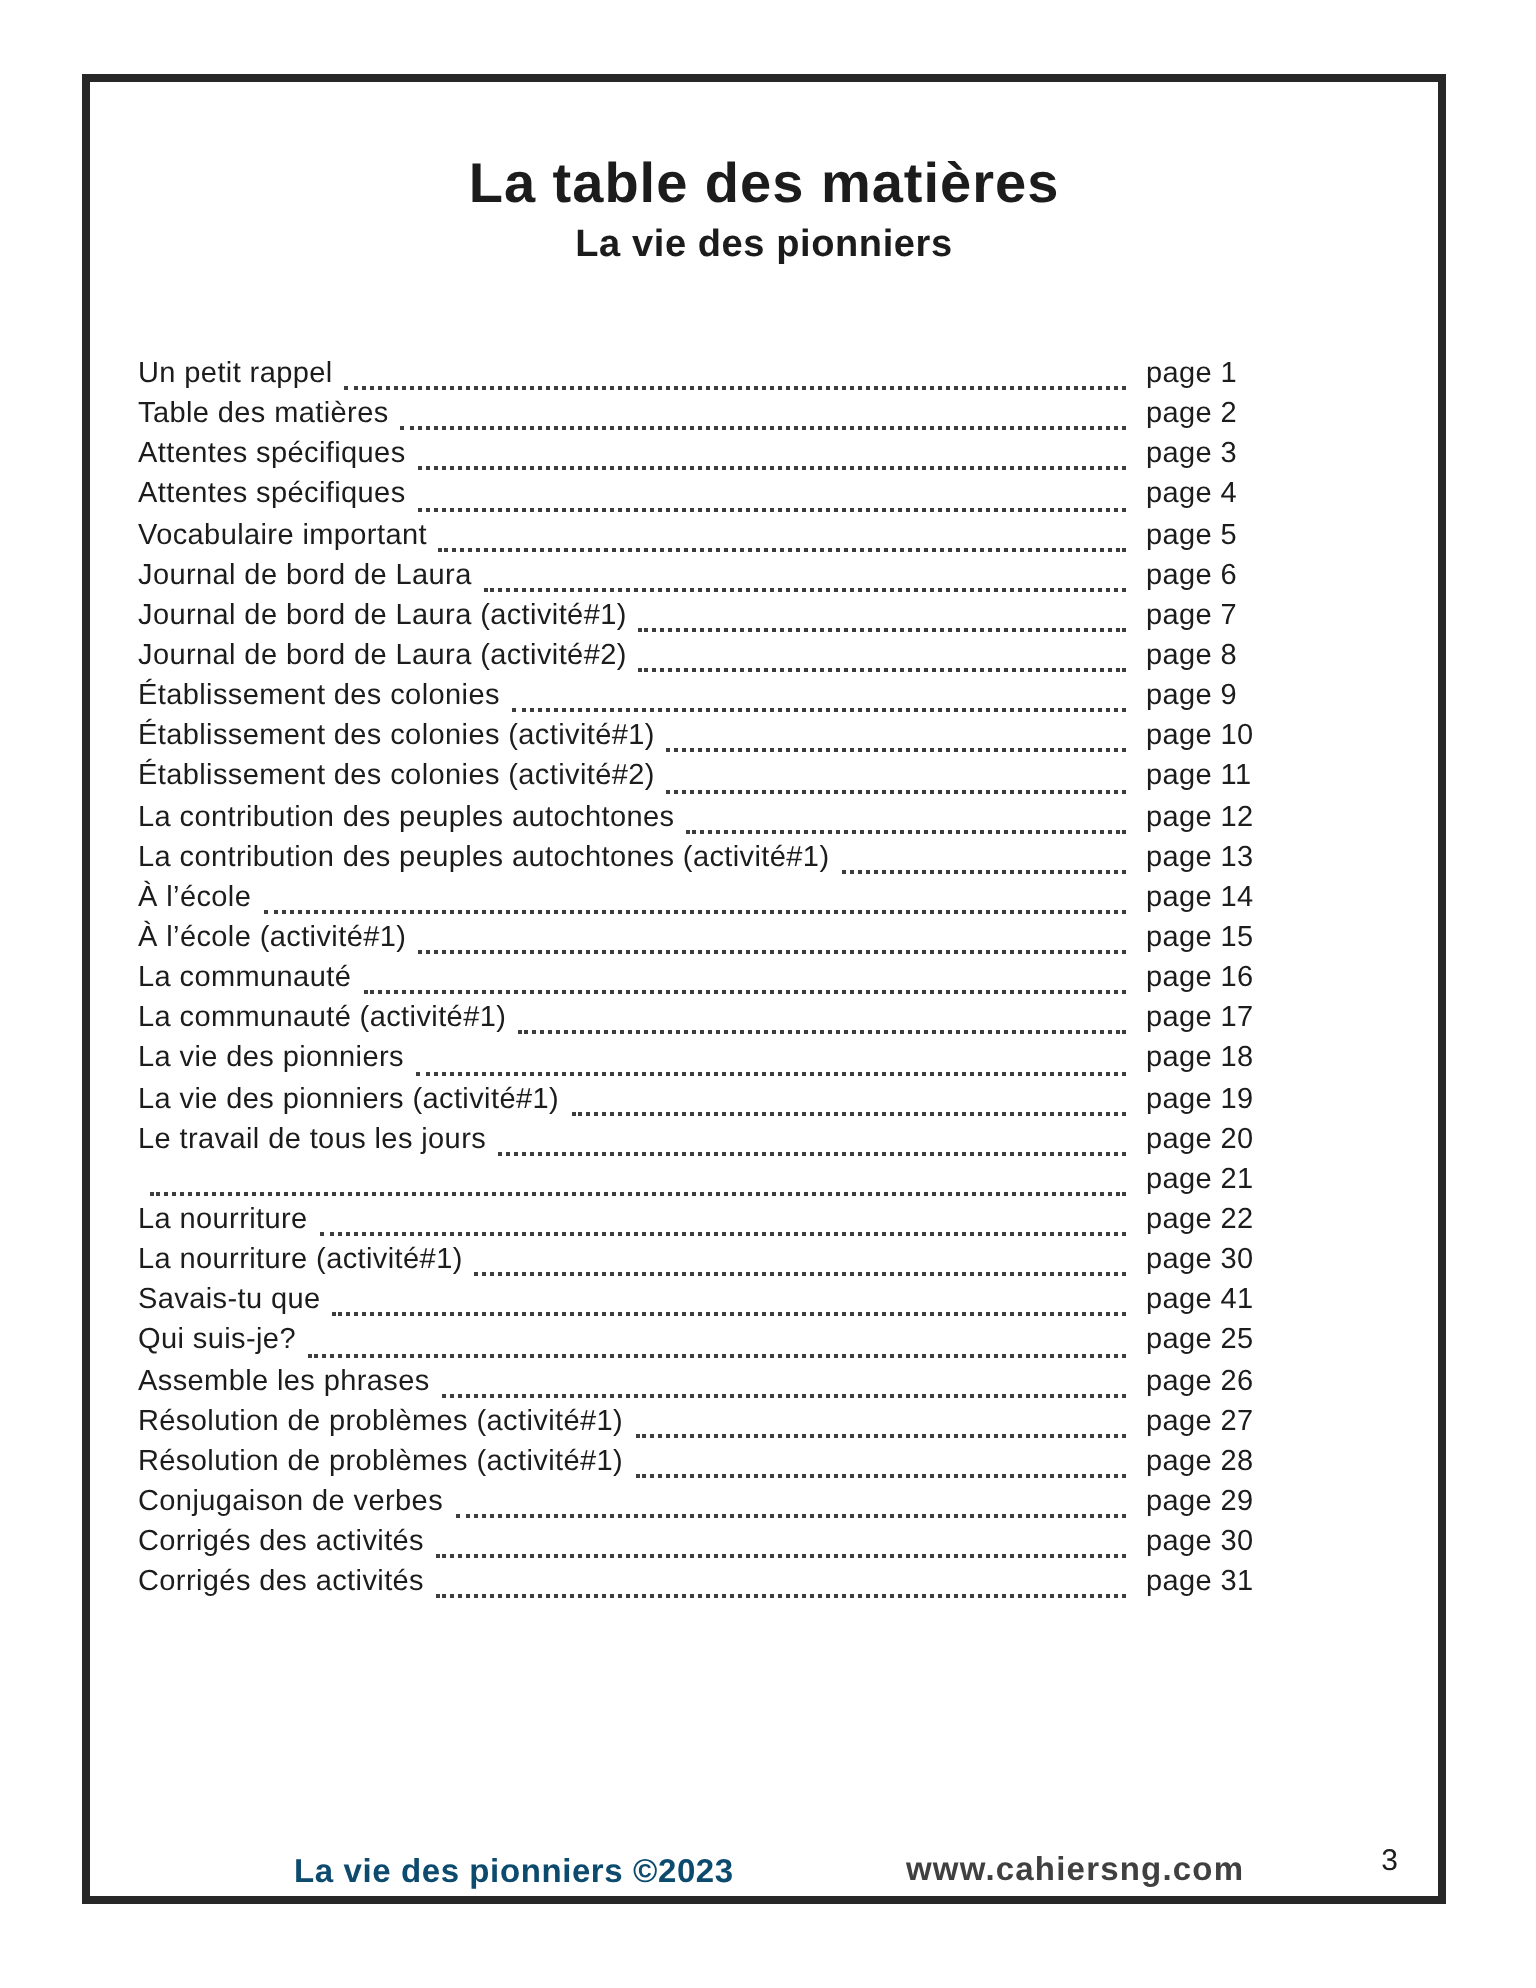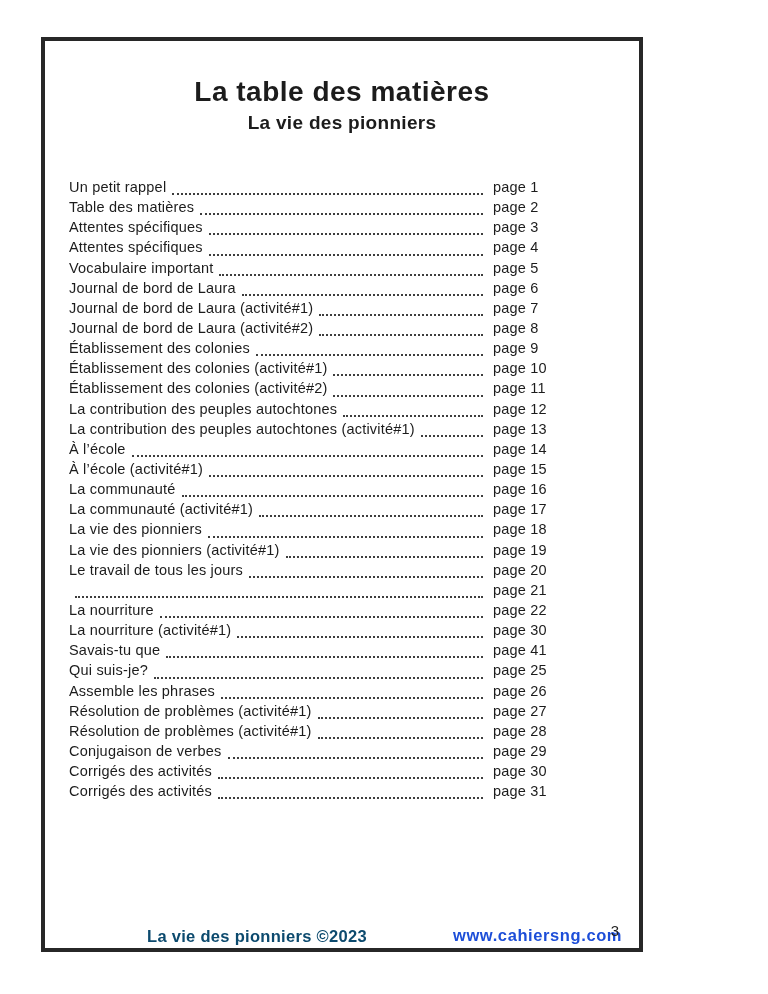--- a/index.html
+++ b/index.html
@@ -12,21 +12,21 @@
     height: 994px;
     position: relative;
     overflow: hidden;
     font-family: "Liberation Sans", "DejaVu Sans", sans-serif;
     color: #1c1c1c;
   }
   .page-frame {
     position: absolute;
     left: 41px;
     top: 37px;
-    width: 602px;
+    width: 682px;
     height: 915px;
     border: 4px solid #272727;
     box-sizing: border-box;
     background: #ffffff;
   }
   .doc-title {
     text-align: center;
     font-weight: bold;
     font-size: 28px;
     letter-spacing: 0.5px;
@@ -75,21 +75,21 @@
     letter-spacing: 0.3px;
     color: #0c4a6e;
   }
   .footer-link {
     position: absolute;
     bottom: 3px;
     left: 408px;
     font-weight: bold;
     font-size: 16.5px;
     letter-spacing: 0.6px;
-    color: #1d4ed8;
+    color: #404040;
     text-decoration: none;
     cursor: pointer;
   }
   .page-num {
     position: absolute;
     bottom: 9px;
     right: 20px;
     font-size: 15px;
     color: #1c1c1c;
   }

